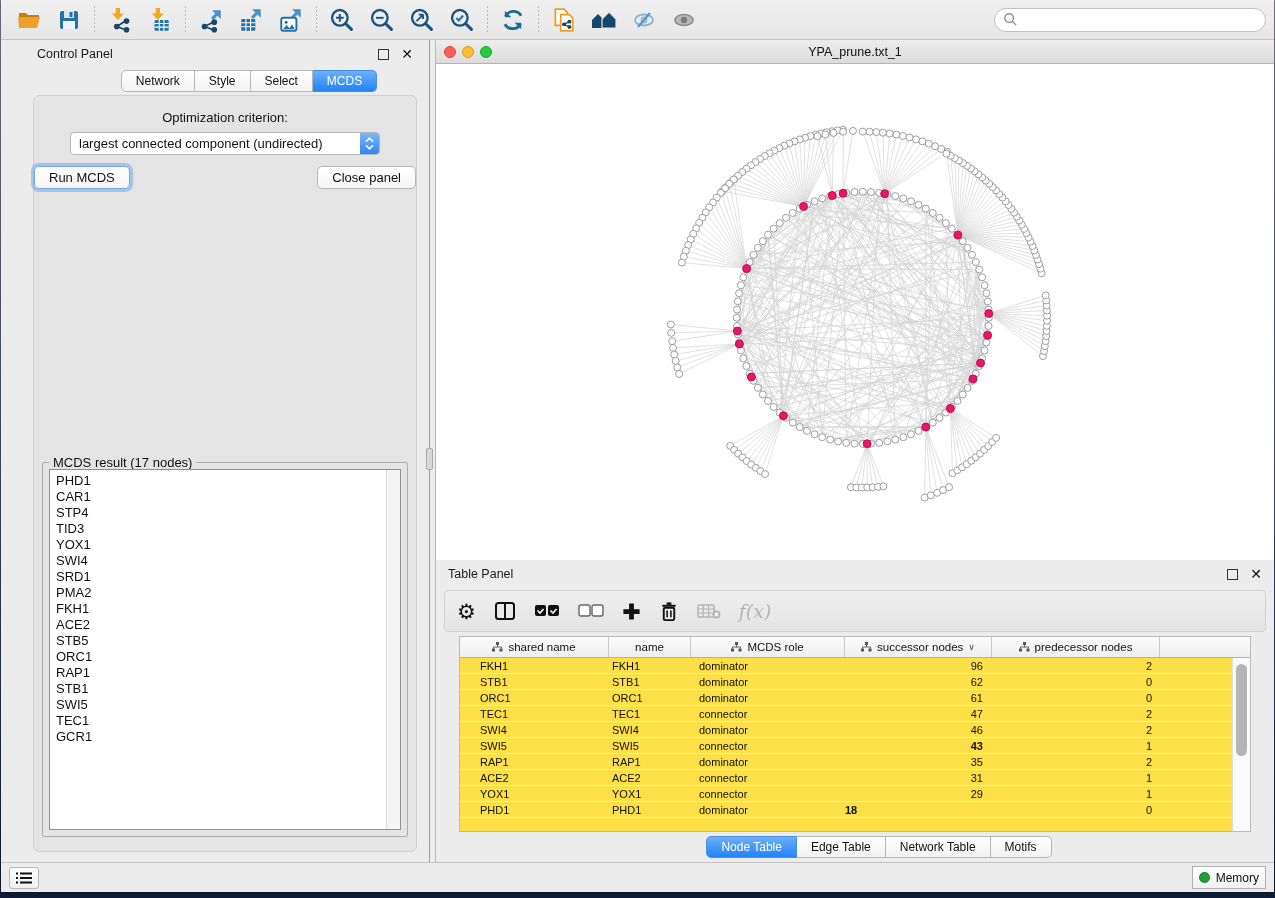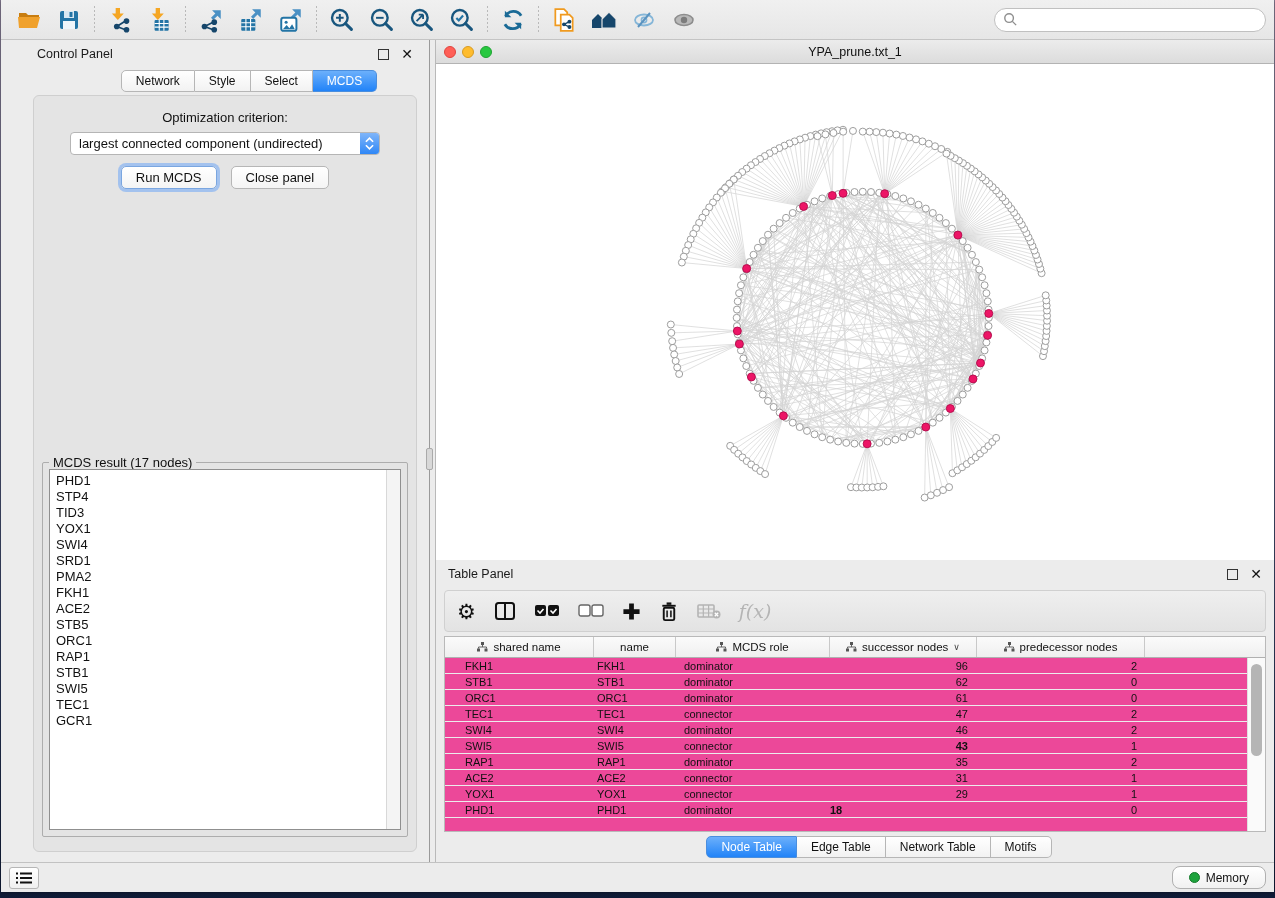--- a/index.html
+++ b/index.html
@@ -45,21 +45,21 @@
   .seg .seg-btn.active { background:linear-gradient(#6cb0fb,#2183f8); border-color:#4a8ede; color:#fff; }
   #cp-inner { flex:1; margin:0 8px 10px; background:#e4e4e4; border:1px solid #cfcfcf; border-radius:6px;
               position:relative; min-height:0; }
   #opt-label { position:absolute; top:14px; left:0; right:0; text-align:center; font-size:13px; }
   #opt-select { position:absolute; top:36px; left:36px; right:36px; height:23px; background:#fff;
                 border:1px solid #b5b5b5; border-radius:4px; display:flex; align-items:center; font-size:13px; }
   #opt-select .val { flex:1; padding:0 8px; white-space:nowrap; overflow:hidden; }
   #opt-select .stepper { width:19px; height:21px; margin:0; border-radius:0 3px 3px 0;
                 background:linear-gradient(#7fb5f9,#2f87f6); display:flex; flex-direction:column;
                 align-items:center; justify-content:center; gap:1px; }
-  #cp-buttons { position:absolute; top:70px; left:0; right:0; display:flex; justify-content:center; gap:14px; }
+  #cp-buttons { position:absolute; top:70px; left:0; right:0; display:flex; justify-content:space-between; gap:14px; }
   .mac-btn { font-size:13px; font-family:inherit; padding:3px 14px; background:linear-gradient(#ffffff,#f4f4f4);
              border:1px solid #b6b6b6; border-radius:5px; color:#111; }
   .mac-btn.focused { box-shadow:0 0 0 3px rgba(110,165,245,.55); border-color:#7aa6e0; }
   #mcds-box { position:absolute; left:8px; right:8px; top:366px; bottom:14px; border:1px solid #adadad;
               border-radius:2px; }
   #mcds-box .legend { position:absolute; top:-8px; left:6px; background:#e4e4e4; padding:0 4px; font-size:13px; }
   #mcds-list { position:absolute; inset:6px 6px 6px 6px; background:#fff; border:1px solid #8f8f8f;
                overflow:hidden; display:flex; }
   #mcds-items { flex:1; padding:3px 0 0 6px; font-size:13px; line-height:16px; }
   #mcds-scroll { width:14px; background:#f4f4f4; border-left:1px solid #d8d8d8; }
@@ -75,21 +75,21 @@
 
   
   #table-panel { flex:1; display:flex; flex-direction:column; border-left:1px solid #b9b9b9; min-height:0;
                  background:#ececec; }
   #tp-toolbar { margin:2px 8px 4px; height:42px; background:linear-gradient(#efefef,#e3e3e3);
                 border:1px solid #d0d0d0; border-radius:4px; display:flex; align-items:center; padding:0 12px;
                 gap:18px; flex:none; }
   .tp-icon { display:flex; align-items:center; justify-content:center; height:26px; }
   .gear-glyph { font-size:21px; color:#111; line-height:1; }
   .fx-glyph { font-family:"DejaVu Serif","Liberation Serif",serif; font-style:italic; font-size:19px; color:#b4b4b4; }
-  #tp-table-wrap { flex:1; margin:0 8px; background:#ec4899; border:1px solid #b9b9b9; position:relative;
+  #tp-table-wrap { flex:1; margin:0 23px; background:#fde047; border:1px solid #b9b9b9; position:relative;
                    overflow:hidden; min-height:0; }
   #tp-header { display:flex; height:21px; background:linear-gradient(#fbfbfb,#efefef); border-bottom:1px solid #b0b0b0; }
   .th { display:flex; align-items:center; justify-content:center; gap:5px; font-size:11.5px; color:#111;
         border-right:1px solid #c9c9c9; flex:none; }
   .th .sort { font-size:9px; color:#444; }
   .tree-ic { flex:none; }
   #tp-body { position:absolute; top:21px; left:0; right:18px; bottom:0; }
   .tr { display:flex; height:16px; align-items:center; border-bottom:1px solid #ececec; }
   .td { font-size:11px; flex:none; white-space:nowrap; overflow:hidden; }
   #tp-scrollbar { position:absolute; top:21px; right:0; bottom:0; width:18px; background:#fafafa;
@@ -97,21 +97,21 @@
   #tp-scrollbar .thumb { position:absolute; left:3px; width:11px; top:6px; height:92px; background:#b5b5b5;
                   border-radius:6px; }
   #tp-tabs-row { height:30px; display:flex; justify-content:center; align-items:center; flex:none; }
 
   
   #statusbar { height:30px; border-top:1px solid #c2c2c2; background:#ececec; display:flex; align-items:center;
                padding:0 8px; flex:none; }
   #menu-list-button { width:30px; height:22px; border:1px solid #b6b6b6; background:linear-gradient(#fff,#f0f0f0);
                border-radius:3px; display:flex; align-items:center; justify-content:center; }
   #memory-button { margin-left:auto; height:23px; border:1px solid #b0b0b0; background:linear-gradient(#fff,#f1f1f1);
-               border-radius:8px; display:flex; align-items:center; gap:6px; padding:0 16px; font-size:12px; }
+               border-radius:0; display:flex; align-items:center; gap:6px; padding:0 6px; font-size:12px; }
   #memory-button .dot { width:11px; height:11px; border-radius:50%; background:#1ea33c; border:1px solid #157a2c; }
 </style>
 </head>
 <body>
 
 <div id="app">
 
   <div id="toolbar">
     <div class="tbtn">
       <svg width="26" height="24" viewBox="0 0 24 24">
@@ -290,20 +290,21 @@
         </div>
         <div id="cp-buttons">
           <button class="mac-btn focused">Run MCDS</button>
           <button class="mac-btn">Close panel</button>
         </div>
         <div id="mcds-box">
           <span class="legend">MCDS result (17 nodes)</span>
           <div id="mcds-list">
             <div id="mcds-items">
                 <div>PHD1</div>
+                <div>CAR1</div>
                 <div>STP4</div>
                 <div>TID3</div>
                 <div>YOX1</div>
                 <div>SWI4</div>
                 <div>SRD1</div>
                 <div>PMA2</div>
                 <div>FKH1</div>
                 <div>ACE2</div>
                 <div>STB5</div>
                 <div>ORC1</div>

